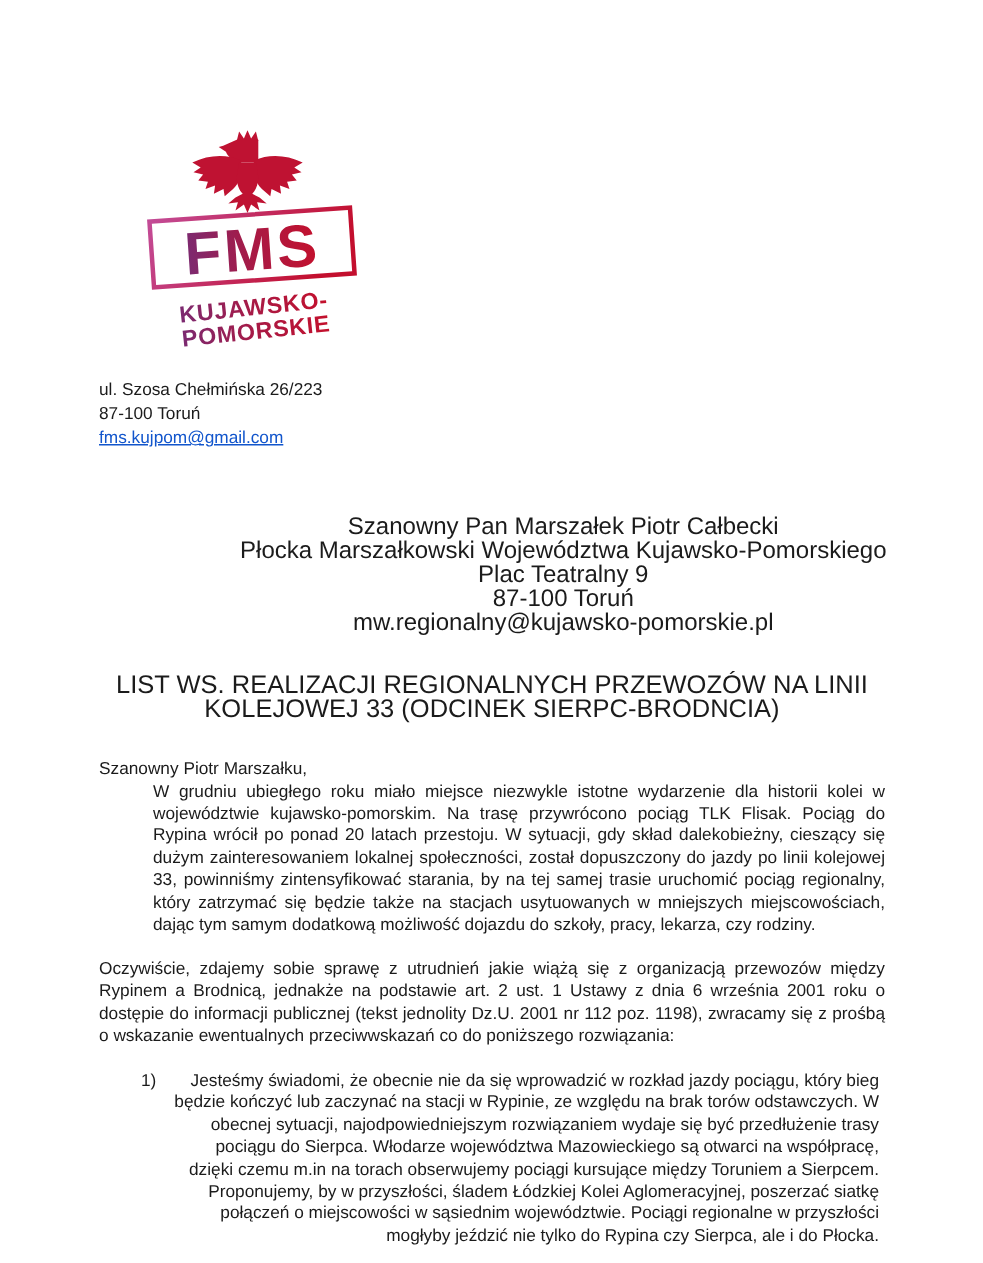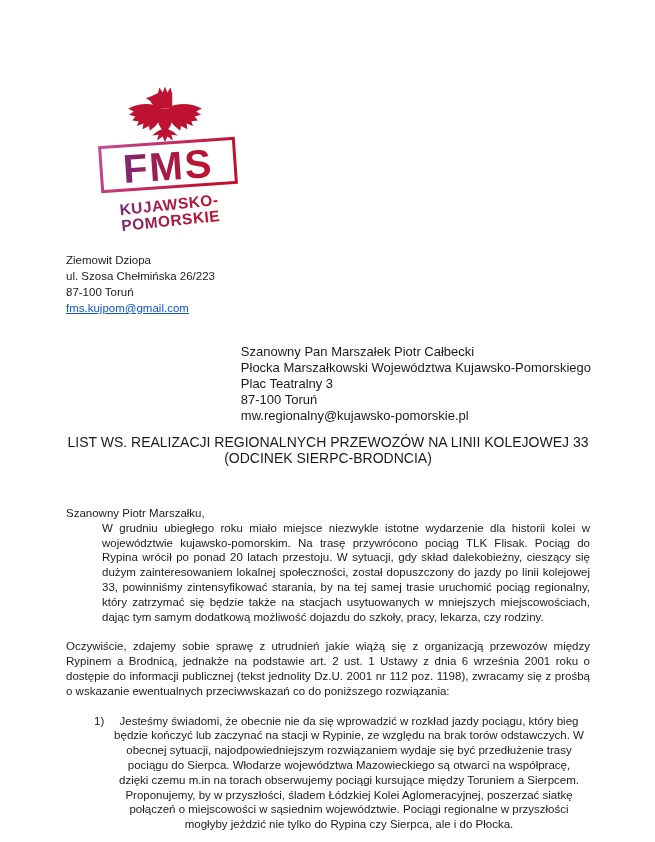--- a/index.html
+++ b/index.html
@@ -16,40 +16,40 @@
   .logo{position:absolute;left:80px;top:84px;width:180px;height:162px;}
   
   .sender{
     position:absolute;left:66px;top:252px;
     font-size:11.5px;line-height:16px;text-align:left;white-space:nowrap;
   }
   .sender a{color:#1155cc;text-decoration:underline;text-align:center;}
   
   .recipient{
     position:absolute;right:64px;top:344px;
-    font-size:13px;line-height:16px;text-align:left;white-space:nowrap;
+    font-size:16px;line-height:16px;text-align:center;white-space:nowrap;
   }
   
   .subject{
-    position:absolute;left:66px;top:434px;width:524px;
-    font-size:14px;line-height:16px;text-align:center;
+    position:absolute;left:66px;top:449px;width:524px;
+    font-size:17px;line-height:16px;text-align:center;
     text-transform:none;
   }
   
   .letter-body{
     position:absolute;left:66px;top:506px;width:524px;
     font-size:11.5px;line-height:14.8px;
   }
   .salutation{margin:0;}
   .para{margin:0 0 15px 0;text-align:justify;}
   .para:first-of-type{margin-top:0;margin-left:36px;}
   ol.props{list-style:none;margin:15px 0 0 0;padding:0;}
   .list-item{display:flex;align-items:flex-start;}
   .list-marker{flex:none;width:18px;margin-left:28px;}
-  .list-text{flex:1;text-align:center;padding-right:4px;}
+  .list-text{flex:1;text-align:right;padding-right:4px;}
 </style>
 </head>
 <body>
 
 <div class="page">
 
   <div class="logo">
     <svg width="180" height="162" viewBox="0 0 180 162" xmlns="http://www.w3.org/2000/svg">
       <defs>
         <linearGradient id="gradText" x1="0" y1="0" x2="1" y2="0">
@@ -77,32 +77,31 @@
       </g>
 
       <g transform="rotate(-6 90 130)">
         <text x="90" y="126" text-anchor="middle" font-family="Liberation Sans, DejaVu Sans, sans-serif" font-size="15.5" font-weight="bold" letter-spacing="0.5" fill="url(#gradText)">KUJAWSKO-</text>
         <text x="90" y="142" text-anchor="middle" font-family="Liberation Sans, DejaVu Sans, sans-serif" font-size="15.5" font-weight="bold" letter-spacing="0.5" fill="url(#gradText)">POMORSKIE</text>
       </g>
     </svg>
   </div>
 
   <div class="sender">
-    <div>Ziemowit Dziopa</div>
     <div>ul. Szosa Chełmińska 26/223</div>
     <div>87-100 Toruń</div>
     <div>
       <a href="#">fms.kujpom@gmail.com</a>
     </div>
   </div>
 
   <div class="recipient">
     <div>Szanowny Pan Marszałek Piotr Całbecki</div>
     <div>Płocka Marszałkowski Województwa Kujawsko-Pomorskiego</div>
-    <div>Plac Teatralny 3</div>
+    <div>Plac Teatralny 9</div>
     <div>87-100 Toruń</div>
     <div>mw.regionalny@kujawsko-pomorskie.pl</div>
   </div>
 
   <div class="subject">LIST WS. REALIZACJI REGIONALNYCH PRZEWOZÓW NA LINII KOLEJOWEJ 33 (ODCINEK SIERPC-BRODNCIA)</div>
 
   <div class="letter-body">
     <div class="salutation">Szanowny Piotr Marszałku,</div>
     <p class="para">W grudniu ubiegłego roku miało miejsce niezwykle istotne wydarzenie dla historii kolei w województwie kujawsko-pomorskim. Na trasę przywrócono pociąg TLK Flisak. Pociąg do Rypina wrócił po ponad 20 latach przestoju. W sytuacji, gdy skład dalekobieżny, cieszący się dużym zainteresowaniem lokalnej społeczności, został dopuszczony do jazdy po linii kolejowej 33, powinniśmy zintensyfikować starania, by na tej samej trasie uruchomić pociąg regionalny, który zatrzymać się będzie także na stacjach usytuowanych w mniejszych miejscowościach, dając tym samym dodatkową możliwość dojazdu do szkoły, pracy, lekarza, czy rodziny.</p>
     <p class="para">Oczywiście, zdajemy sobie sprawę z utrudnień jakie wiążą się z organizacją przewozów między Rypinem a Brodnicą, jednakże na podstawie art. 2 ust. 1 Ustawy z dnia 6 września 2001 roku o dostępie do informacji publicznej (tekst jednolity Dz.U. 2001 nr 112 poz. 1198), zwracamy się z prośbą o wskazanie ewentualnych przeciwwskazań co do poniższego rozwiązania:</p>

